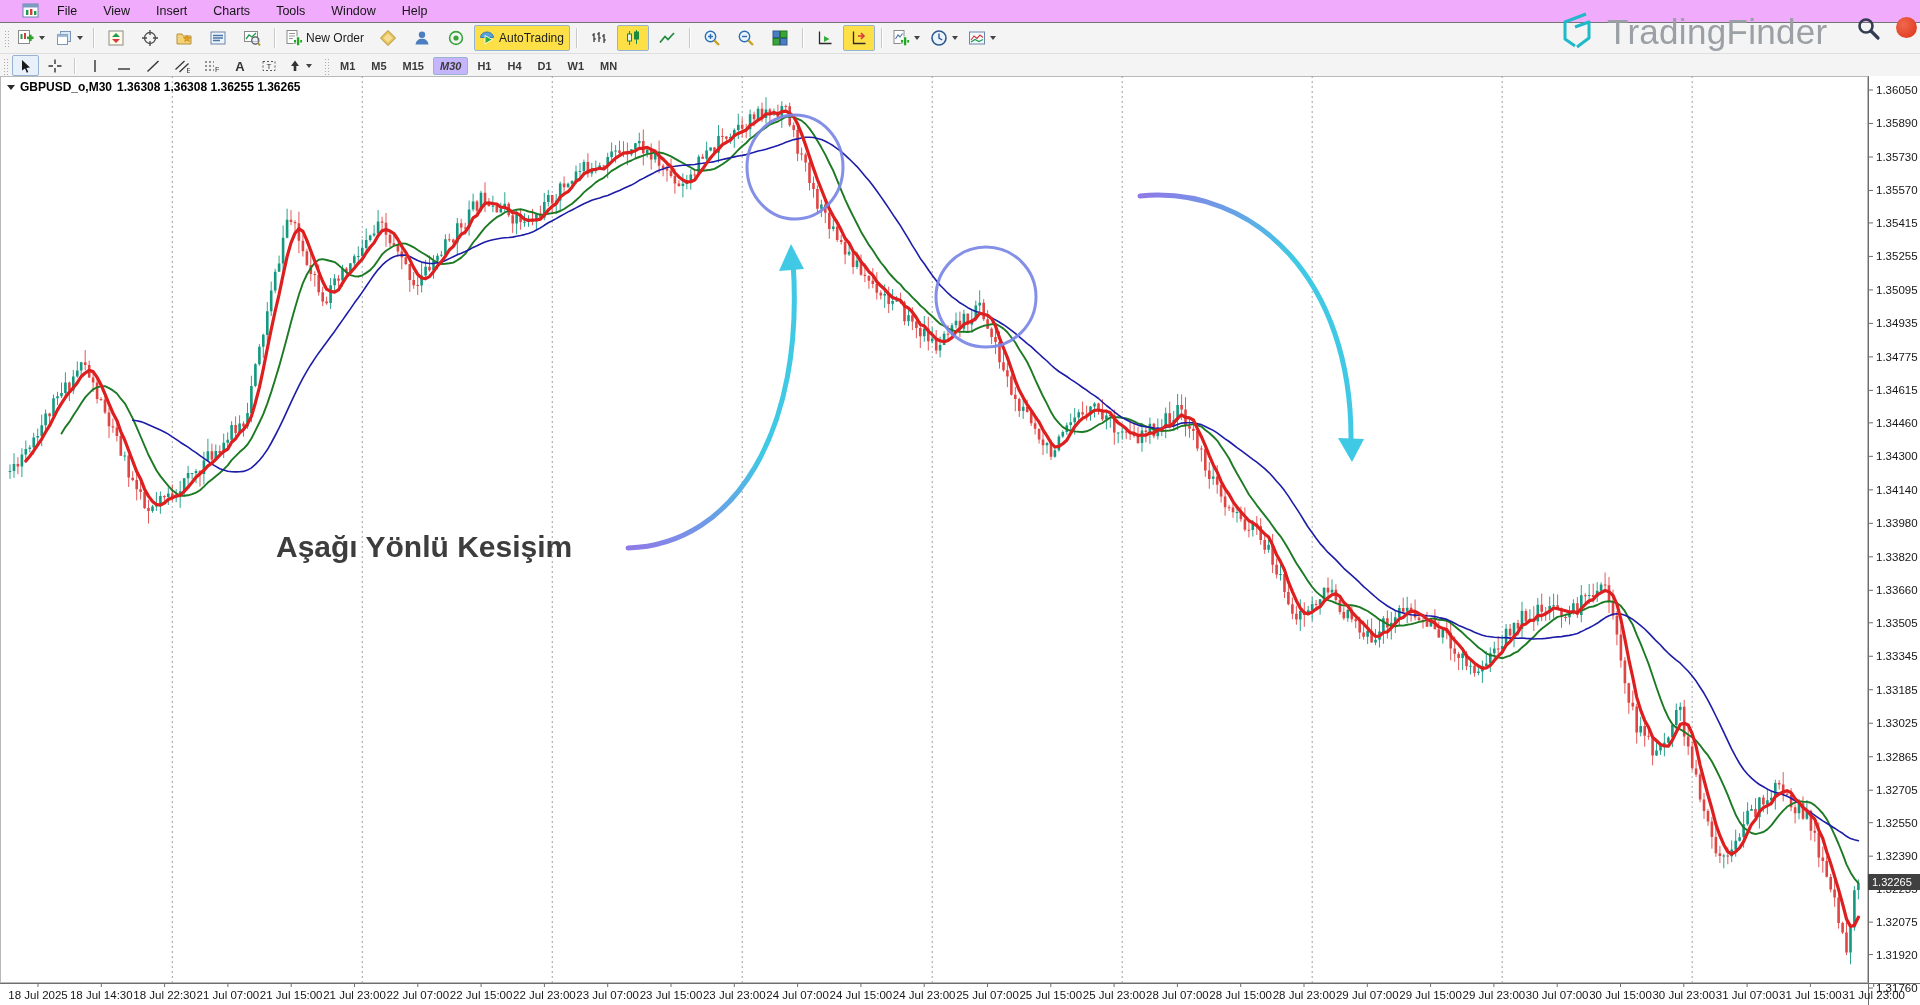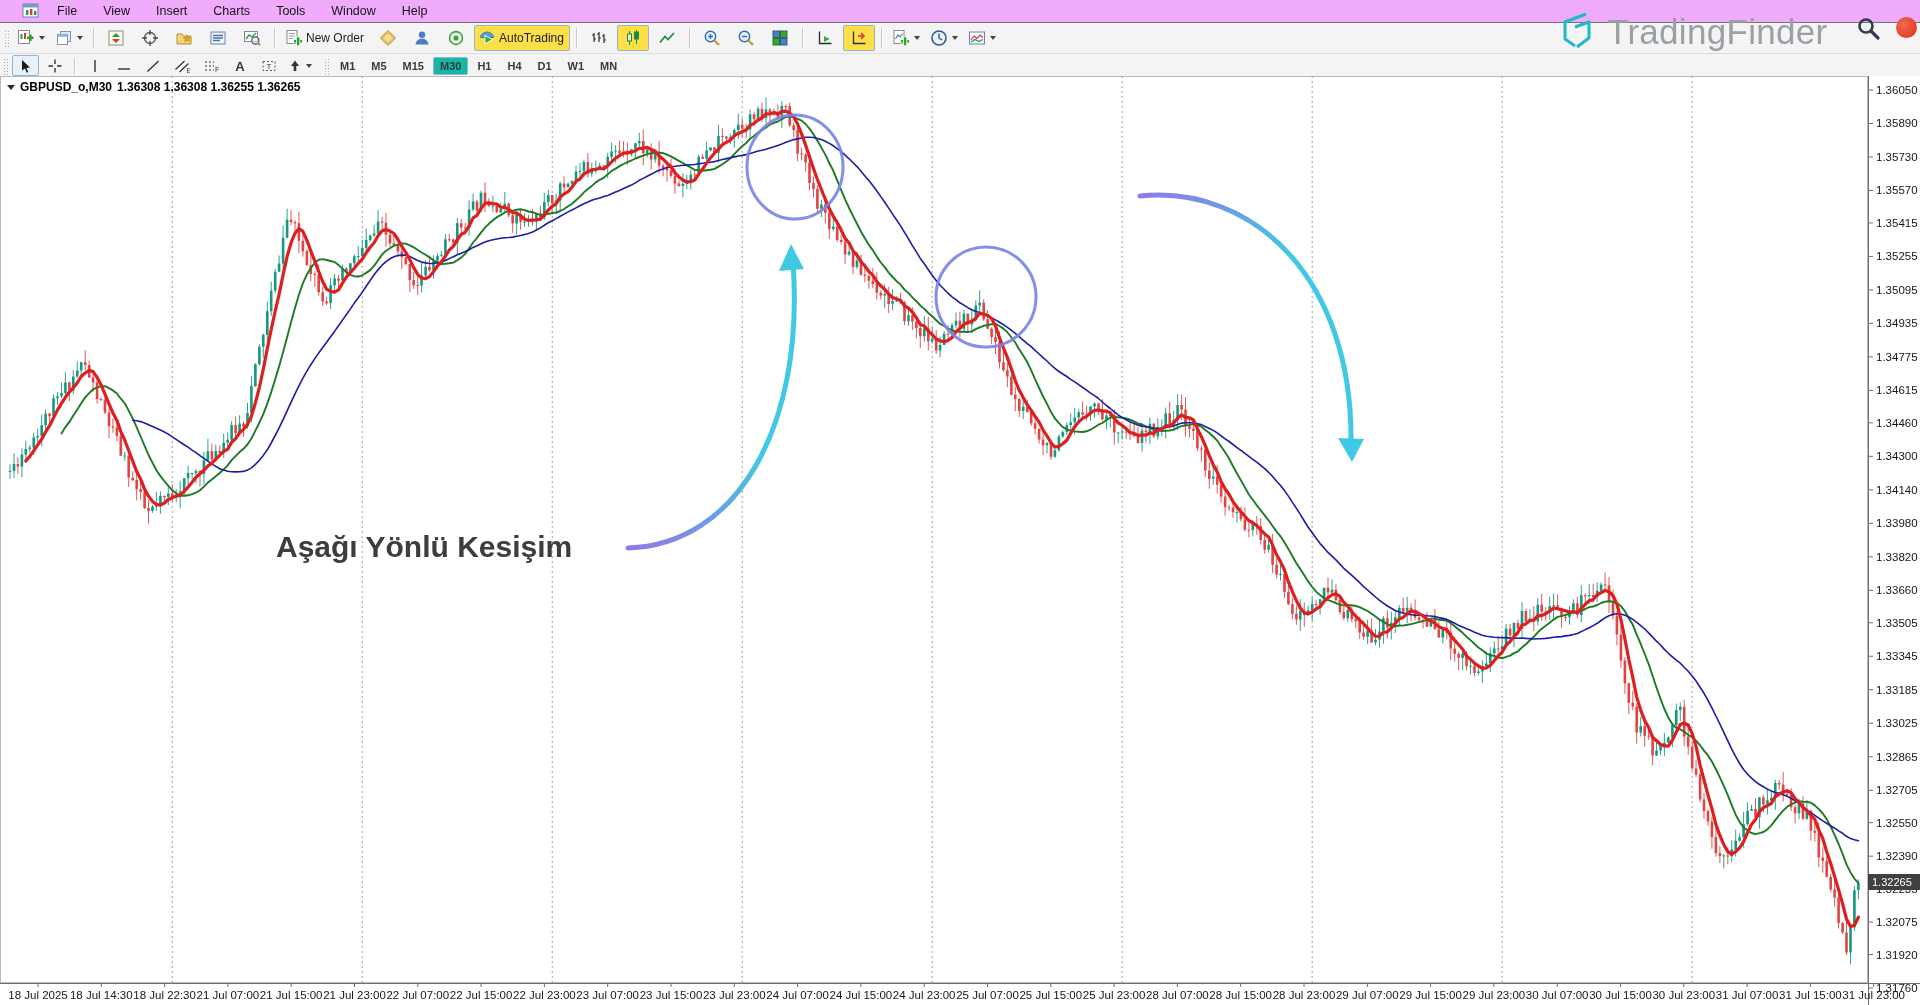--- a/index.html
+++ b/index.html
@@ -17,21 +17,21 @@
   .tbtn .lbl{font-size:12px;color:#1d1d1d;white-space:nowrap;padding-right:2px;}
   .sbtn{height:19px;min-width:21px;display:flex;align-items:center;justify-content:center;
         border:1px solid transparent;border-radius:2px;margin:0 1px;padding:0 2px;gap:2px;cursor:default;}
   .sbtn.active{border-color:#98b3d2;background:#e8f0fa;}
   .sep{width:1px;height:20px;background:#c9c9c9;margin:0 5px;box-shadow:1px 0 0 #ffffff;}
   .sep.s{height:16px;}
   .grip{width:5px;height:18px;margin:0 3px 0 2px;
         background-image:radial-gradient(#ababab 34%,transparent 36%);background-size:3px 3px;background-position:0 1px;}
   .caret{width:0;height:0;border-left:3.5px solid transparent;border-right:3.5px solid transparent;border-top:4px solid #444;margin-left:1px;}
   .tf{font-size:11px;font-weight:bold;color:#3a3a3a;padding:2px 6px;border:1px solid transparent;border-radius:2px;margin:16px 1px;cursor:default;}
-  .tf.active{border-color:#98b3d2;background:#14b8a6;}
+  .tf.active{border-color:#98b3d2;background:#c4b5fd;font-style:italic;}
   
   .brand{position:absolute;top:11px;left:1556px;display:flex;align-items:center;gap:9px;z-index:30;}
   .brand-text{font-size:35px;color:#9aa0a5;letter-spacing:.3px;font-weight:400;}
   .searchbox{position:absolute;top:16px;left:1856px;z-index:30;}
   .reddot{position:absolute;top:17px;left:1896px;width:21px;height:21px;border-radius:50%;
           background:radial-gradient(circle at 35% 35%, #f0684d, #dc3218);z-index:30;}
   
   .chart-wrap{position:absolute;top:76px;left:0;width:1920px;height:929px;background:#ffffff;}
   #chart-svg{position:absolute;left:0;top:0;}
   .symbol-label{position:absolute;left:7px;top:4px;font-size:12px;font-weight:bold;color:#000000;z-index:5;display:flex;align-items:center;gap:5px;}

